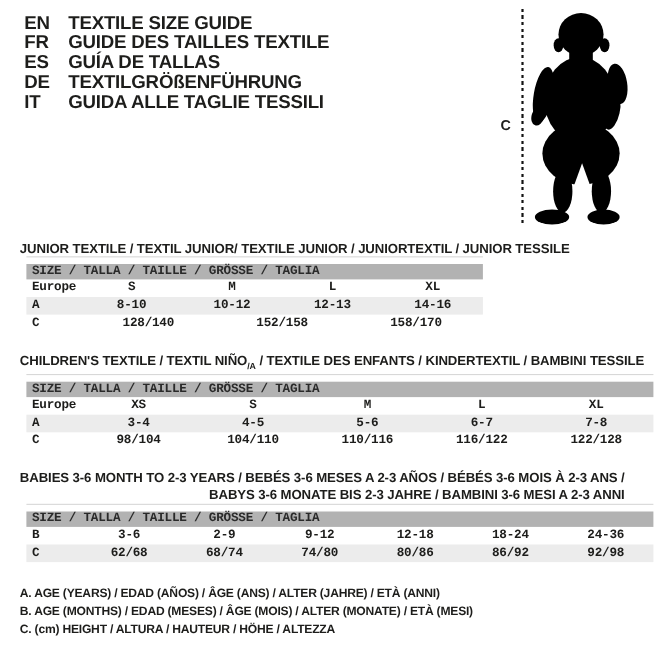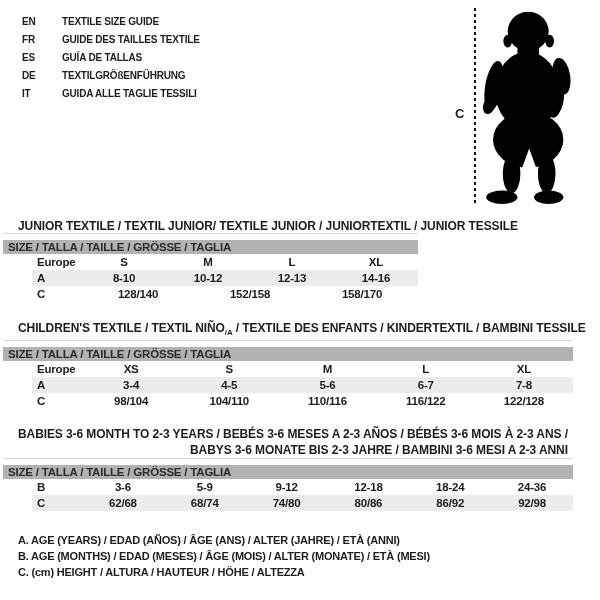--- a/index.html
+++ b/index.html
@@ -6,49 +6,49 @@
   html,body { width:600px; height:600px; background:#ffffff; }
   body {
     font-family:"Liberation Sans", sans-serif;
     color:#1d1d1b;
     letter-spacing:-0.2px;
   }
   .page { position:relative; width:600px; height:600px; overflow:hidden; background:#fff; }
 
   
   .langs { position:absolute; left:22px; top:12px; }
-  .lang-row { display:flex; height:18px; align-items:center; font-weight:bold; font-size:10px; }
+  .lang-row { display:flex; height:18px; align-items:center; font-weight:bold; font-size:17px; }
   .lang-code { width:40px; }
 
   
   .figure-svg { position:absolute; left:482px; top:6px; width:108px; height:200px; }
   .height-line {
     position:absolute; left:474px; top:8px; width:2px; height:197px;
     background:repeating-linear-gradient(to bottom, #141414 0 3px, transparent 3px 6px);
   }
   .figure-label { position:absolute; left:455px; top:106px; font-weight:bold; font-size:13px; }
 
   
   .section-heading { position:absolute; left:18px; font-weight:bold; font-size:12px; letter-spacing:-0.1px; white-space:nowrap; }
   .heading-junior   { top:219px; }
   .heading-children { top:321px; }
   .heading-babies   { top:426px; line-height:16px;text-align:right; }
   .sub-a { font-size:8px; vertical-align:sub; }
 
   
-  .size-table { position:absolute; left:3px; }
+  .size-table { position:absolute; left:24px;font-family:Liberation Mono, monospace; }
   .table-junior   { top:233px; width:415px; }
   .table-children { top:340px; width:570px; }
   .table-babies   { top:458px; width:570px; }
   .table-topline { height:1px; background:#d8d8d8; margin-bottom:6px; }
   .size-bar {
     height:14px; background:#b2b2b2; color:#2a2a2a;
     font-size:11.5px; font-weight:600; line-height:14px; padding-left:5px;
   }
-  .t-row { display:flex; height:16px; line-height:16px; font-size:11.5px; font-weight:600;margin-left:29px; }
+  .t-row { display:flex; height:16px; line-height:16px; font-size:11.5px; font-weight:600; }
   .t-row.shaded { background:#ececec; }
   .t-label { width:50px; padding-left:5px; }
   .t-cell { flex:1; text-align:center; }
 
   
   .footnotes { position:absolute; left:18px; top:532px; font-weight:bold; font-size:11px; line-height:16px; white-space:nowrap; }
 </style>
 </head>
 <body>
 
@@ -160,21 +160,21 @@
   <div class="section-heading heading-babies">
     <div>BABIES 3-6 MONTH TO 2-3 YEARS / BEBÉS 3-6 MESES A 2-3 AÑOS / BÉBÉS 3-6 MOIS À 2-3 ANS /</div>
     <div>BABYS 3-6 MONATE BIS 2-3 JAHRE / BAMBINI 3-6 MESI A 2-3 ANNI</div>
   </div>
   <div class="size-table table-babies">
     <div class="table-topline"></div>
     <div class="size-bar">SIZE / TALLA / TAILLE / GRÖSSE / TAGLIA</div>
     <div class="t-row">
       <span class="t-label">B</span>
       <span class="t-cell">3-6</span>
-      <span class="t-cell">5-9</span>
+      <span class="t-cell">2-9</span>
       <span class="t-cell">9-12</span>
       <span class="t-cell">12-18</span>
       <span class="t-cell">18-24</span>
       <span class="t-cell">24-36</span>
     </div>
     <div class="t-row shaded">
       <span class="t-label">C</span>
       <span class="t-cell">62/68</span>
       <span class="t-cell">68/74</span>
       <span class="t-cell">74/80</span>

